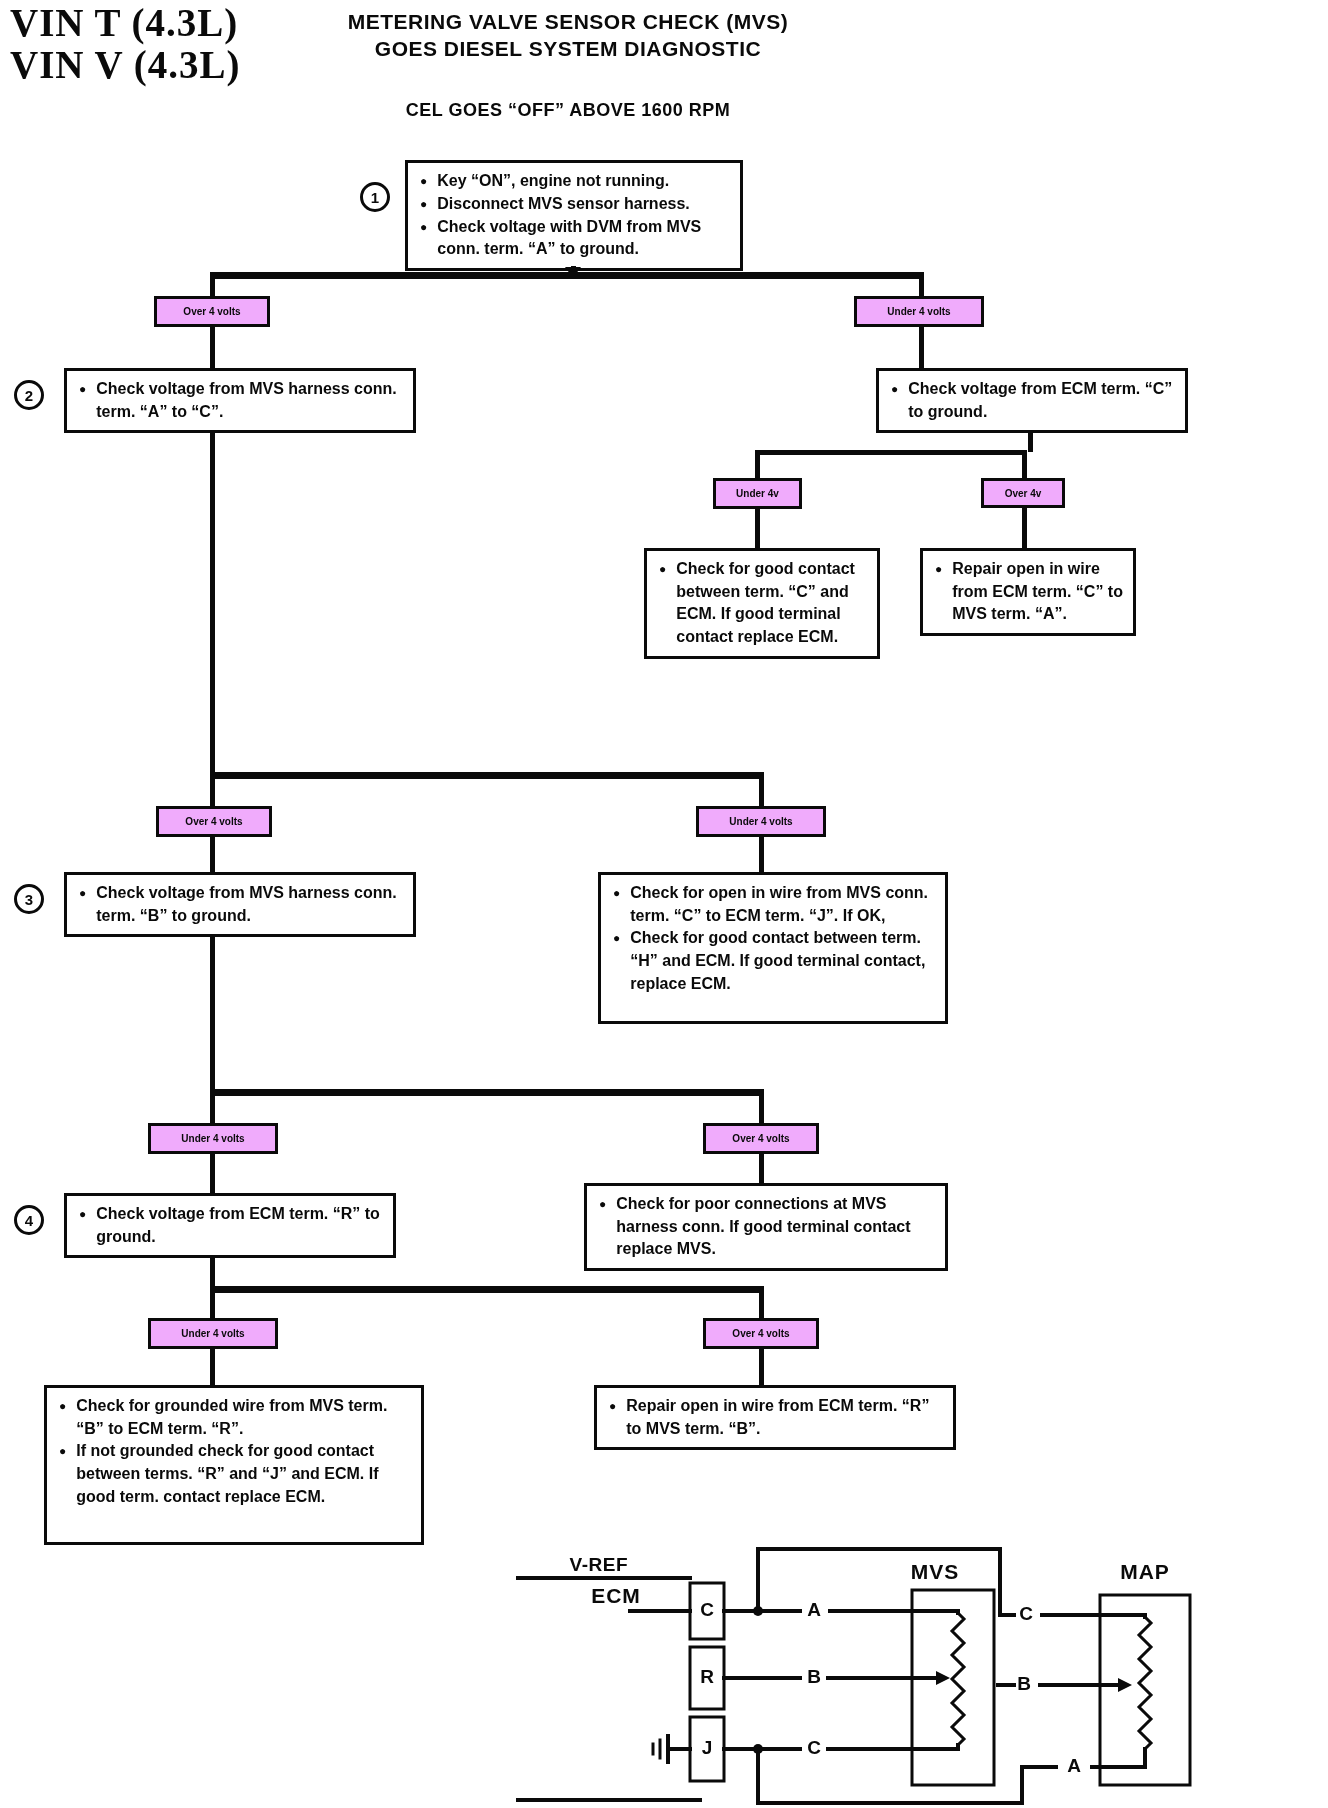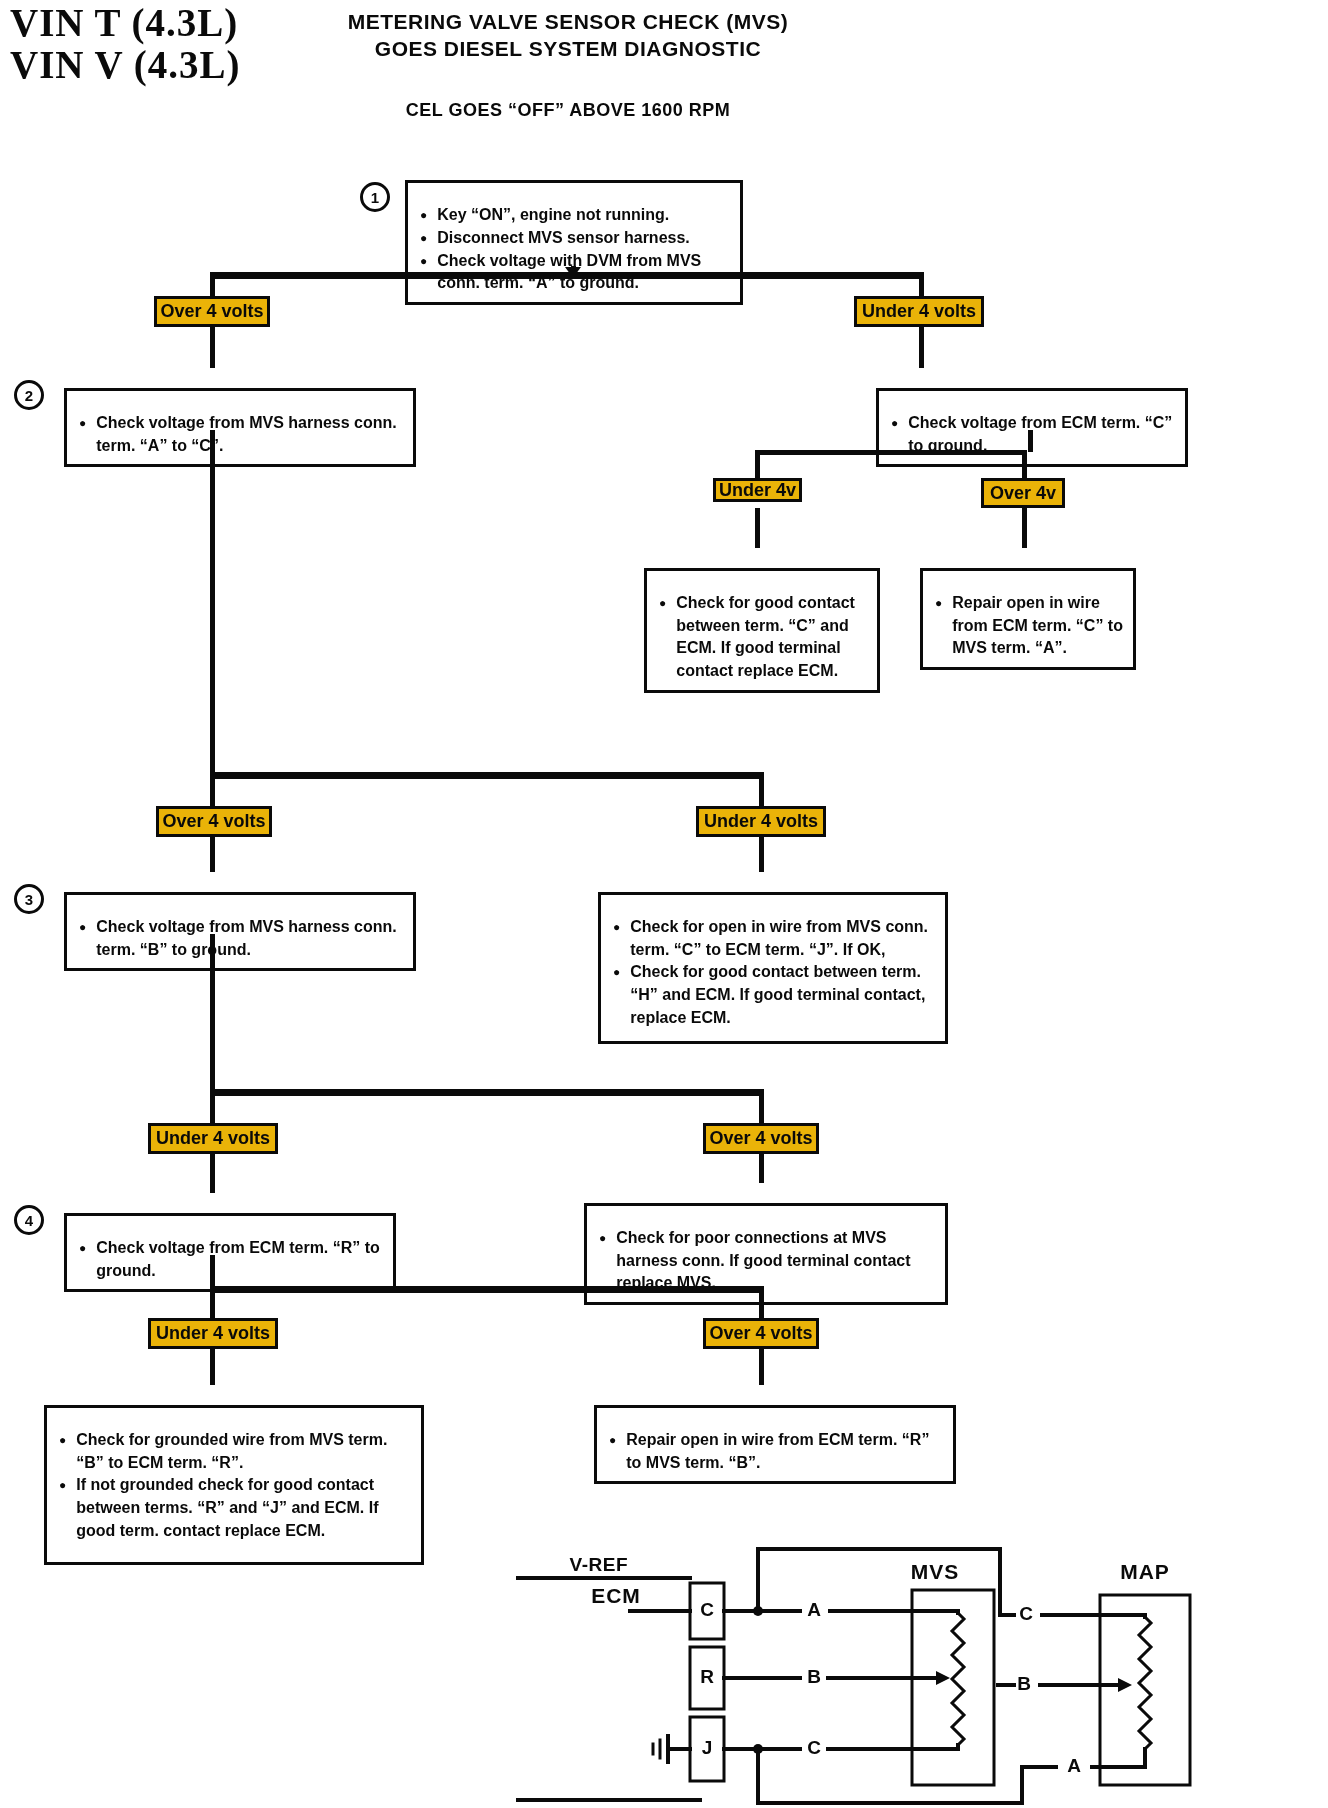--- a/index.html
+++ b/index.html
@@ -7,25 +7,25 @@
         font-family:"Liberation Sans",sans-serif;color:#0a0a0a;overflow:hidden;}
   
   .vin{position:absolute;left:10px;top:2px;font-family:"Liberation Serif",serif;
        font-size:39px;font-weight:700;line-height:1.08;letter-spacing:1px;}
   .titles{position:absolute;left:268px;top:8px;width:600px;text-align:center;
           font-weight:700;font-size:21px;line-height:1.3;letter-spacing:.5px;}
   .subtitle{position:absolute;left:268px;top:100px;width:600px;text-align:center;
             font-weight:700;font-size:18px;letter-spacing:.5px;}
   
   .box{position:absolute;border:3px solid #0a0a0a;background:#fff;box-sizing:border-box;
-       padding:21px 10px 7px 8px;font-size:16px;font-weight:700;line-height:1.42;margin-top:20px;}
+       padding:7px 10px 7px 8px;font-size:16px;font-weight:700;line-height:1.42;}
   .bi{display:flex;}
   .bi::before{content:"●";font-size:12px;line-height:1.9;margin:0 10px 0 4px;}
-  .lbl{position:absolute;border:3px solid #0a0a0a;background:#eab308;box-sizing:border-box;
-       display:flex;align-items:center;justify-content:center;font-size:18px;
+  .lbl{position:absolute;border:3px solid #0a0a0a;background:#f0abfc;box-sizing:border-box;
+       display:flex;align-items:center;justify-content:center;font-size:10px;
        font-weight:700;white-space:nowrap;}
   .circ{position:absolute;width:30px;height:30px;border:3px solid #0a0a0a;border-radius:50%;
         box-sizing:border-box;display:flex;align-items:center;justify-content:center;
         font-size:15px;font-weight:700;background:#fff;}
   .ln{position:absolute;background:#0a0a0a;}
   .arr{position:absolute;width:0;height:0;border-left:8px solid transparent;
        border-right:8px solid transparent;border-top:11px solid #0a0a0a;}
   
   .schem-name{position:absolute;text-align:center;font-size:21px;font-weight:700;letter-spacing:1px;}
   .term{position:absolute;width:28px;text-align:center;font-size:19px;font-weight:700;}
@@ -82,21 +82,21 @@
   <div class="box" style="left:876px;top:368px;width:312px;min-height:62px;">
     <div class="bi">
         <span>Check voltage from ECM term. “C” to ground.</span>
       </div>
   </div>
 
   <div class="ln" style="left:1028px;top:430px;width:5px;height:22px;"></div>
   <div class="ln" style="left:755px;top:450px;width:272px;height:5px;"></div>
   <div class="ln" style="left:755px;top:455px;width:5px;height:23px;"></div>
   <div class="ln" style="left:1022px;top:455px;width:5px;height:23px;"></div>
-  <div class="lbl" style="left:713px;top:478px;width:89px;height:24px;">Under 4v</div>
+  <div class="lbl" style="left:713px;top:478px;width:89px;height:31px;">Under 4v</div>
   <div class="lbl" style="left:981px;top:478px;width:84px;height:30px;">Over 4v</div>
   <div class="ln" style="left:755px;top:508px;width:5px;height:40px;"></div>
   <div class="ln" style="left:1022px;top:508px;width:5px;height:40px;"></div>
   <div class="box" style="left:644px;top:548px;width:236px;min-height:106px;">
     <div class="bi">
         <span>Check for good contact between term. “C” and ECM. If good terminal contact replace ECM.</span>
       </div>
   </div>
   <div class="box" style="left:920px;top:548px;width:216px;min-height:86px;">
     <div class="bi">

